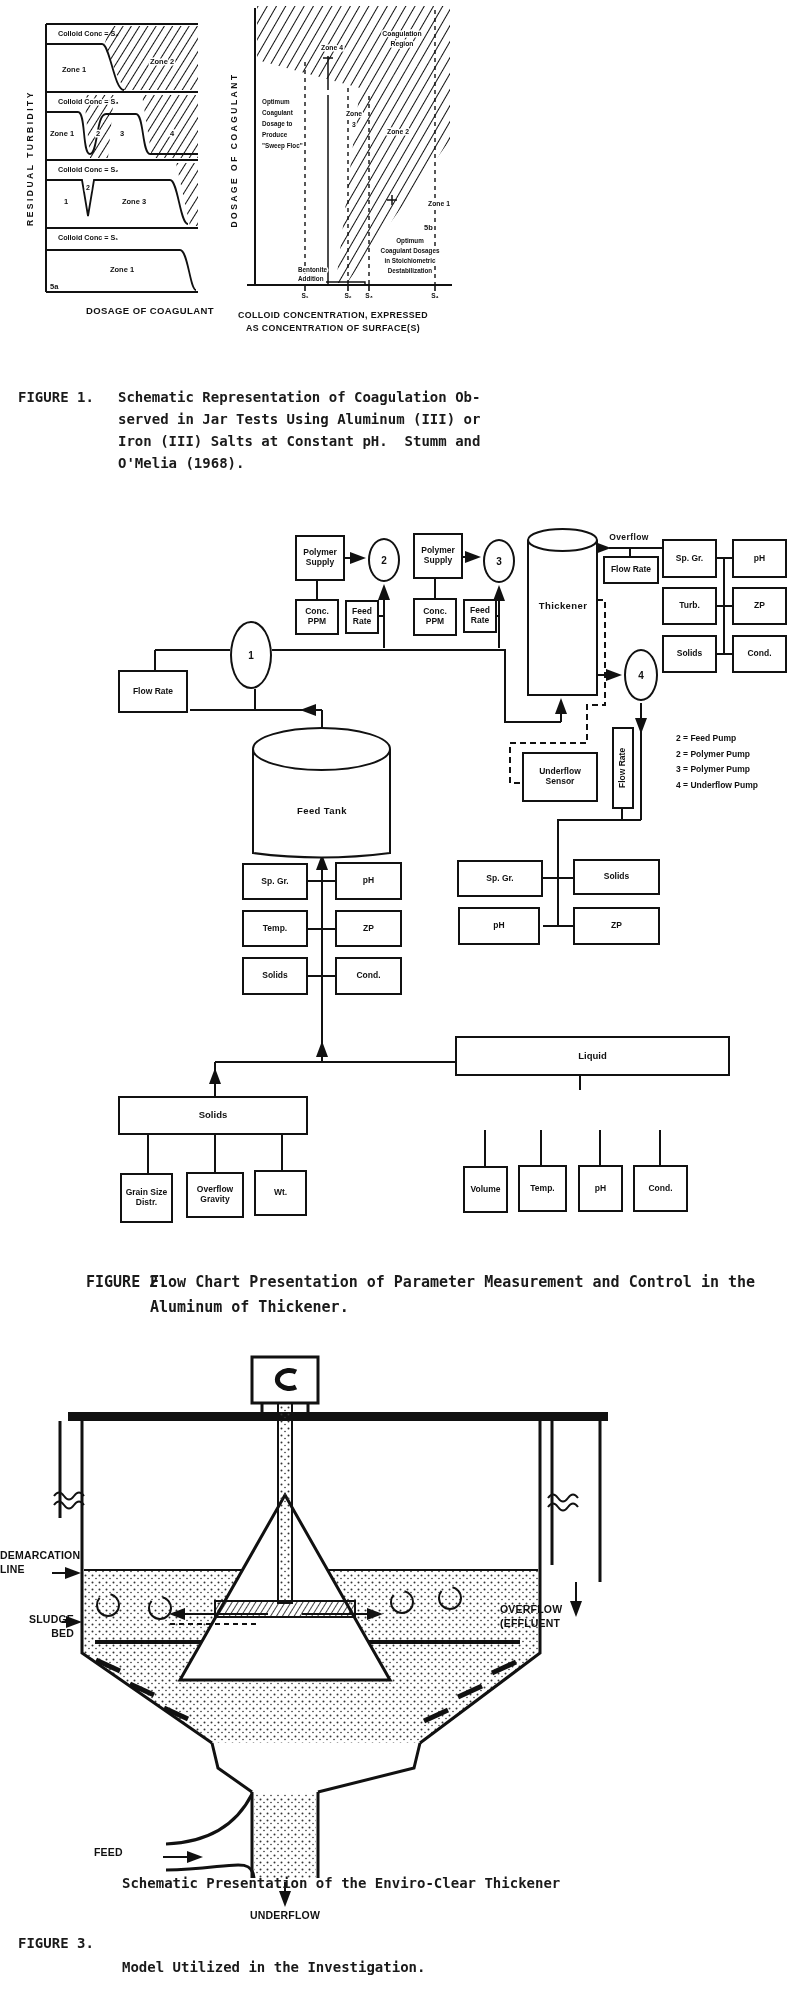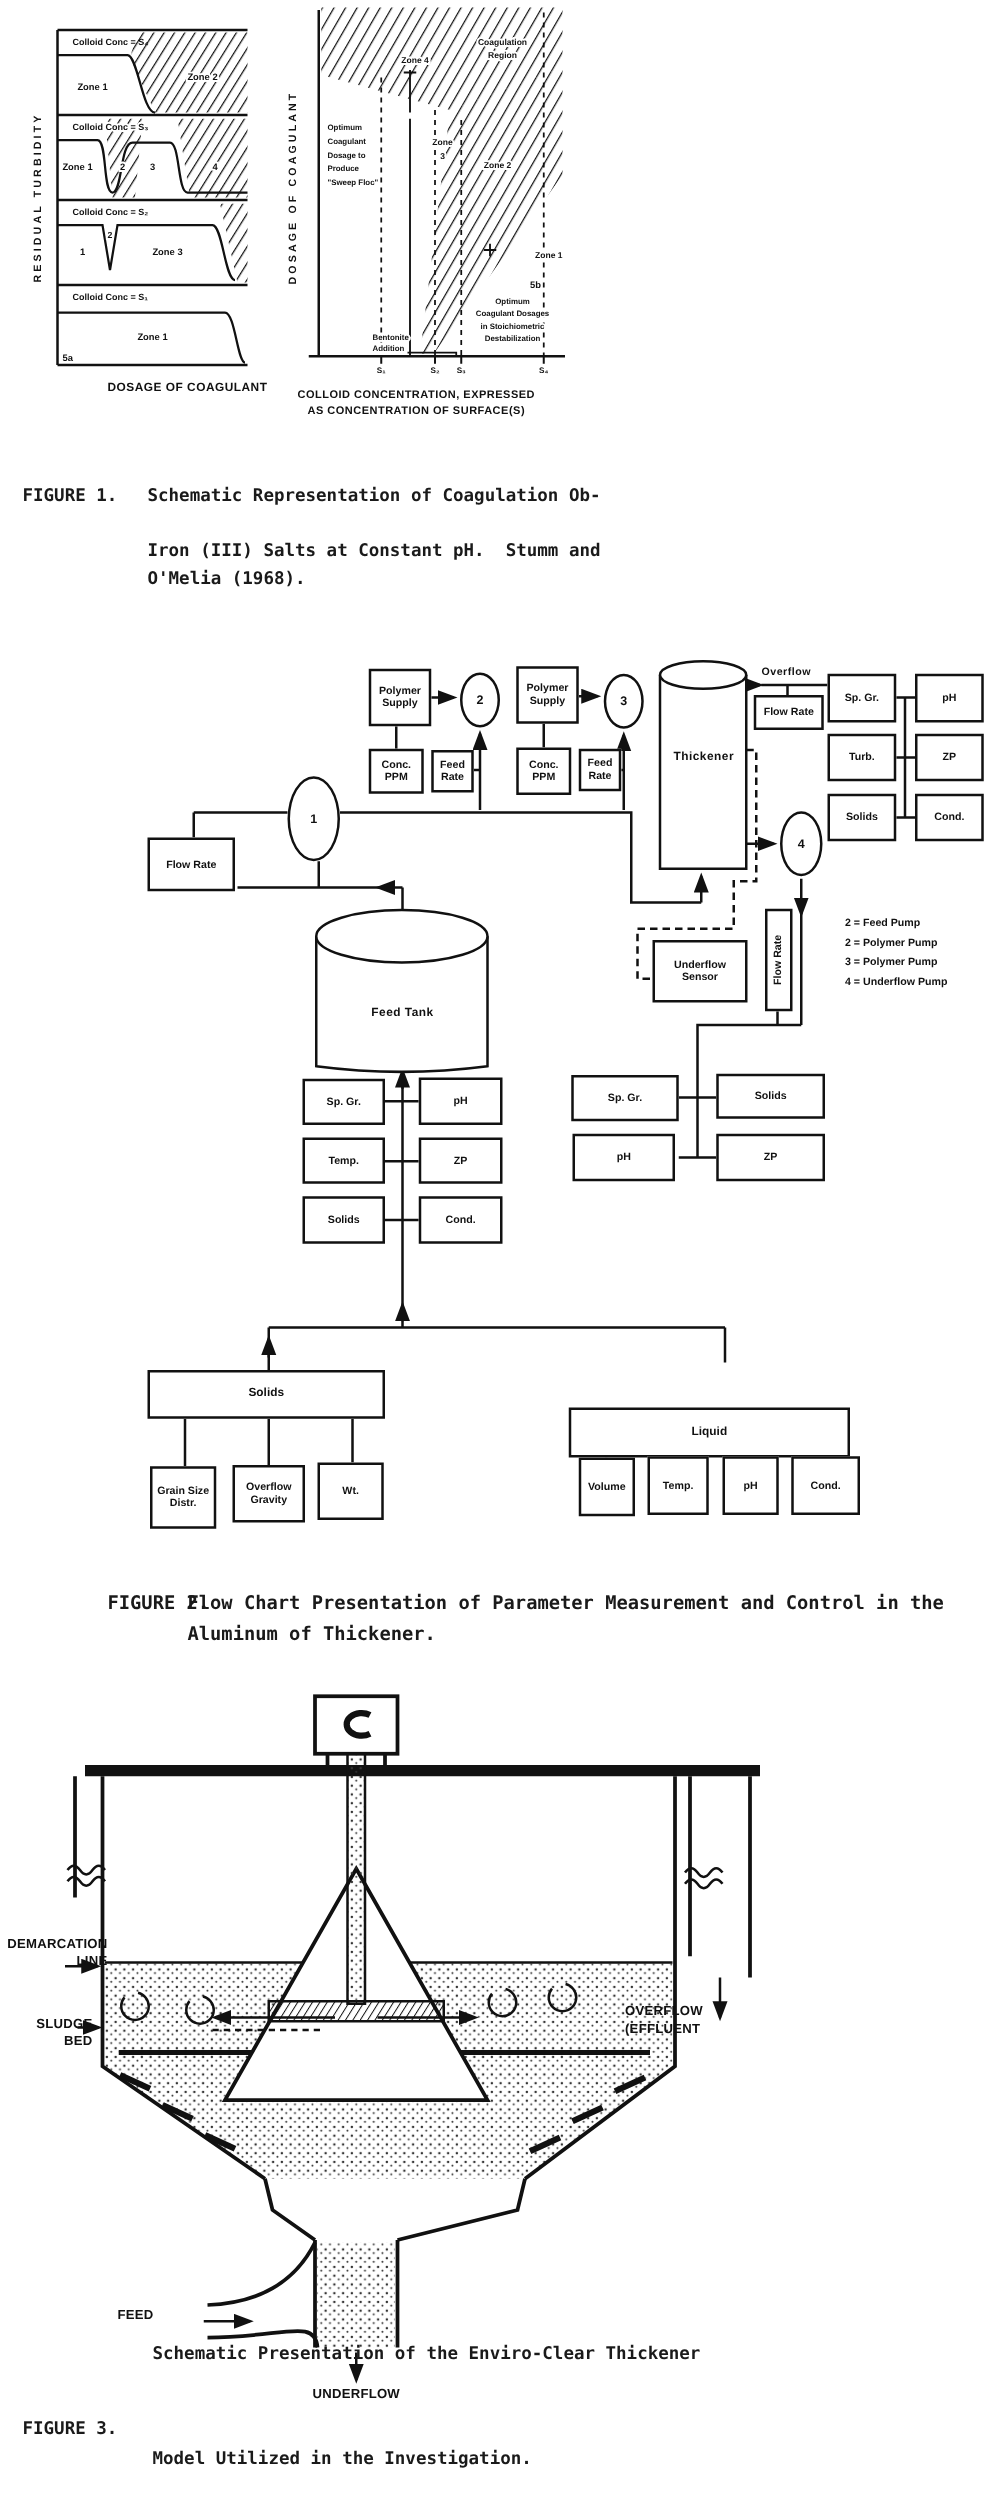--- a/index.html
+++ b/index.html
@@ -105,20 +105,21 @@
     <text x="211" y="298" font-size="6.5" text-anchor="middle">S₄</text>
     <text x="200" y="230" font-size="7.5">5b</text>
   </svg>
   <div class="plain" style="left:228px;top:308px;width:210px;height:28px;flex-direction:column;font-size:8.8px;line-height:13px">
     <div>COLLOID CONCENTRATION, EXPRESSED</div>
     <div>AS CONCENTRATION OF SURFACE(S)</div>
   </div>
 
   <div class="cap" style="left:18px;top:386px">FIGURE 1.</div>
   <div class="cap" style="left:118px;top:386px">Schematic Representation of Coagulation Ob-</div>
+  <div class="cap" style="left:118px;top:408px">served in Jar Tests Using Aluminum (III) or</div>
   <div class="cap" style="left:118px;top:430px">Iron (III) Salts at Constant pH.  Stumm and</div>
   <div class="cap" style="left:118px;top:452px">O'Melia (1968).</div>
 
   <svg class="abs" style="left:0;top:400px" width="800" height="840" viewBox="0 0 800 840">
     <defs>
       <marker id="ah2" markerWidth="9" markerHeight="8" refX="6.5" refY="3" orient="auto">
         <path d="M0,0 L8,3 L0,6 Z" fill="#111"></path>
       </marker>
     </defs>
     <g stroke="#111" stroke-width="2" fill="none">
@@ -196,21 +197,21 @@
   <div class="fb" style="left:335px;top:862px;width:67px;height:38px">pH</div>
   <div class="fb" style="left:242px;top:910px;width:66px;height:37px">Temp.</div>
   <div class="fb" style="left:335px;top:910px;width:67px;height:37px">ZP</div>
   <div class="fb" style="left:242px;top:957px;width:66px;height:38px">Solids</div>
   <div class="fb" style="left:335px;top:957px;width:67px;height:38px">Cond.</div>
   <div class="fb" style="left:457px;top:860px;width:86px;height:37px">Sp. Gr.</div>
   <div class="fb" style="left:573px;top:859px;width:87px;height:36px">Solids</div>
   <div class="fb" style="left:458px;top:907px;width:82px;height:38px">pH</div>
   <div class="fb" style="left:573px;top:907px;width:87px;height:38px">ZP</div>
   <div class="fb" style="left:118px;top:1096px;width:190px;height:39px;font-size:9.5px">Solids</div>
-  <div class="fb" style="left:455px;top:1126px;width:225px;height:40px;font-size:9.5px">Liquid</div>
+  <div class="fb" style="left:455px;top:1036px;width:275px;height:40px;font-size:9.5px">Liquid</div>
   <div class="fb" style="left:120px;top:1173px;width:53px;height:50px">Grain Size Distr.</div>
   <div class="fb" style="left:186px;top:1172px;width:58px;height:46px">Overflow Gravity</div>
   <div class="fb" style="left:254px;top:1170px;width:53px;height:46px">Wt.</div>
   <div class="fb" style="left:463px;top:1166px;width:45px;height:47px">Volume</div>
   <div class="fb" style="left:518px;top:1165px;width:49px;height:47px">Temp.</div>
   <div class="fb" style="left:578px;top:1165px;width:45px;height:47px">pH</div>
   <div class="fb" style="left:633px;top:1165px;width:55px;height:47px">Cond.</div>
 
   <div class="cap cap2" style="left:86px;top:1270px">FIGURE 2.</div>
   <div class="cap cap2" style="left:150px;top:1270px">Flow Chart Presentation of Parameter Measurement and Control in the</div>
@@ -266,21 +267,21 @@
       <path d="M252,442 V528 M318,442 V528" stroke-width="3"></path>
       <path d="M166,494 C216,492 240,468 252,444 M166,520 C226,520 252,504 254,528" stroke-width="3"></path>
     </g>
     <line x1="163" y1="507" x2="200" y2="507" stroke="#111" stroke-width="2" marker-end="url(#ah3)"></line>
     <line x1="285" y1="532" x2="285" y2="554" stroke="#111" stroke-width="2" marker-end="url(#ah3)"></line>
     <line x1="576" y1="232" x2="576" y2="264" stroke="#111" stroke-width="2" marker-end="url(#ah3)"></line>
     <line x1="52" y1="223" x2="78" y2="223" stroke="#111" stroke-width="2" marker-end="url(#ah3)"></line>
     <line x1="62" y1="272" x2="79" y2="272" stroke="#111" stroke-width="2" marker-end="url(#ah3)"></line>
   </svg>
 
-  <div class="f3l" style="left:0;top:1548px;width:86px;text-align:right">
+  <div class="f3l" style="left:0;top:1548px;width:86px;text-align:left">
     <div>DEMARCATION</div>
     <div>LINE</div>
   </div>
   <div class="f3l" style="left:12px;top:1612px;width:62px;text-align:right">
     <div>SLUDGE</div>
     <div>BED</div>
   </div>
   <div class="f3l" style="left:500px;top:1602px;width:96px">
     <div>OVERFLOW</div>
     <div>(EFFLUENT</div>

